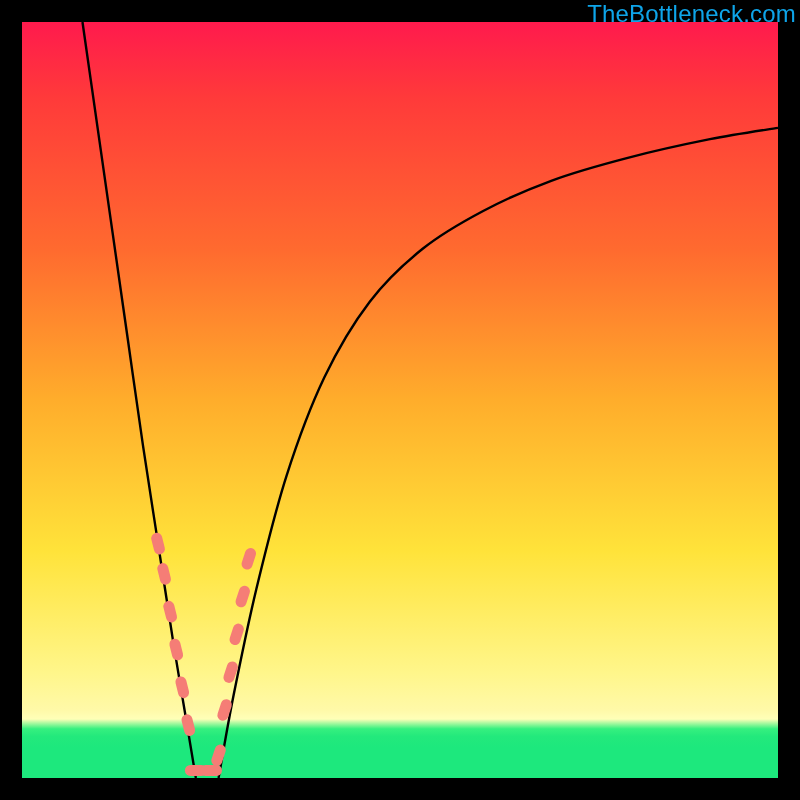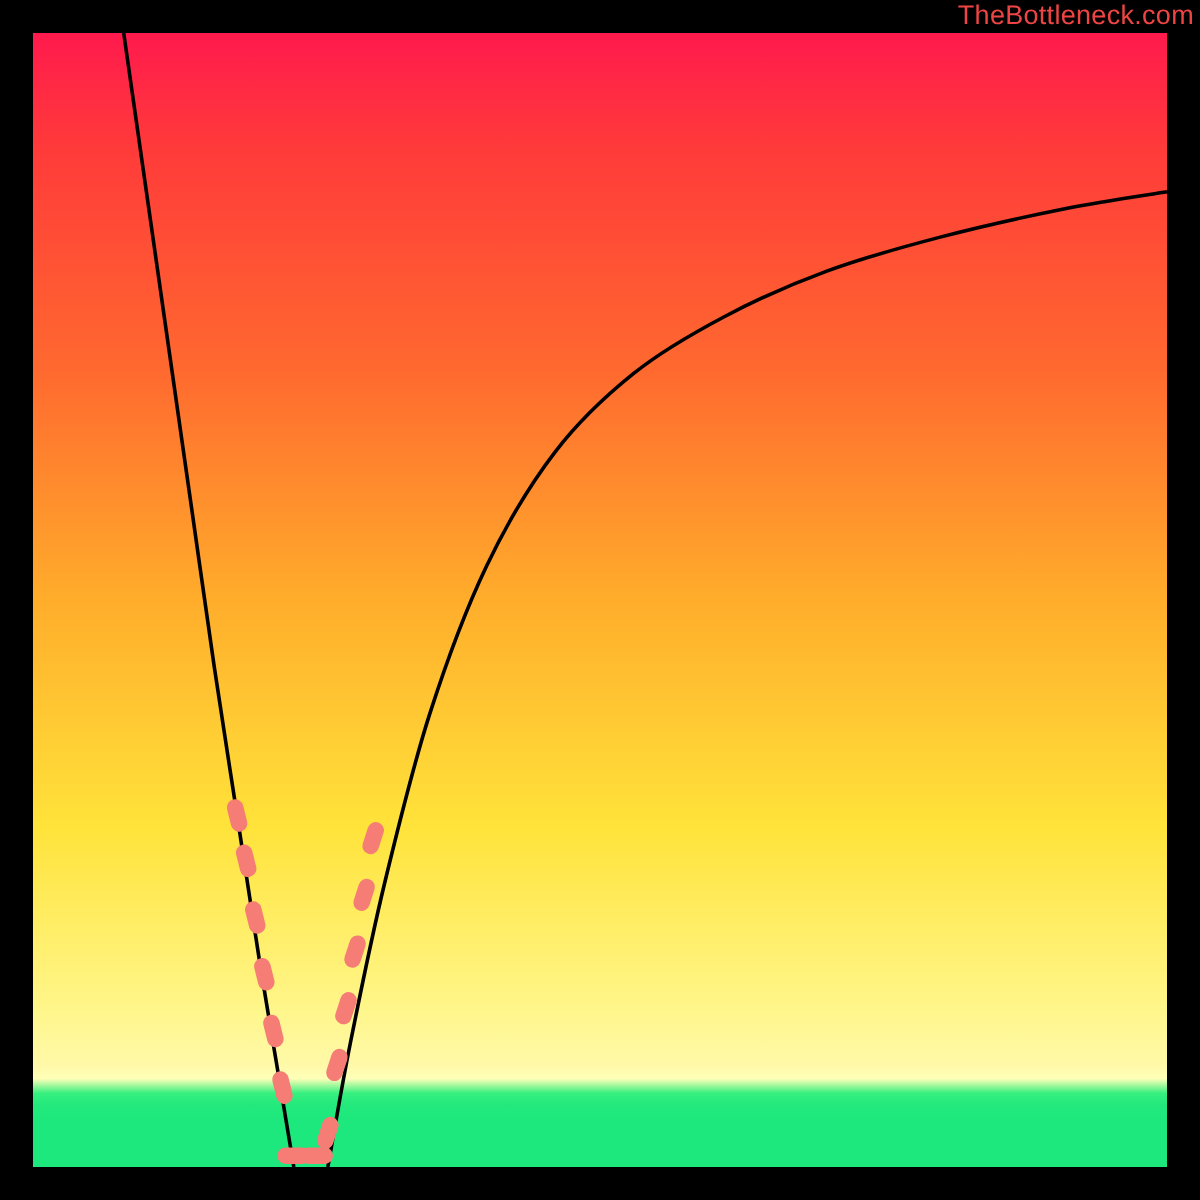--- a/index.html
+++ b/index.html
@@ -39,22 +39,22 @@
       #36f07f 93.5%,
       #23e97c 94.5%,
       #1de87d 96%,
       #1de87d 100%
     );
   }
   .watermark {
     position: absolute;
     top: 0px;
     right: 4px;
-    font-size: 18px;
-    color: #ef4444;
+    font-size: 24px;
+    color: #0ea5e9;
     font-weight: 500;
     letter-spacing: 0.2px;
     user-select: none;
   }
   svg.curves {
     position: absolute;
     left: 0;
     top: 0;
     width: 756px;
     height: 756px;

